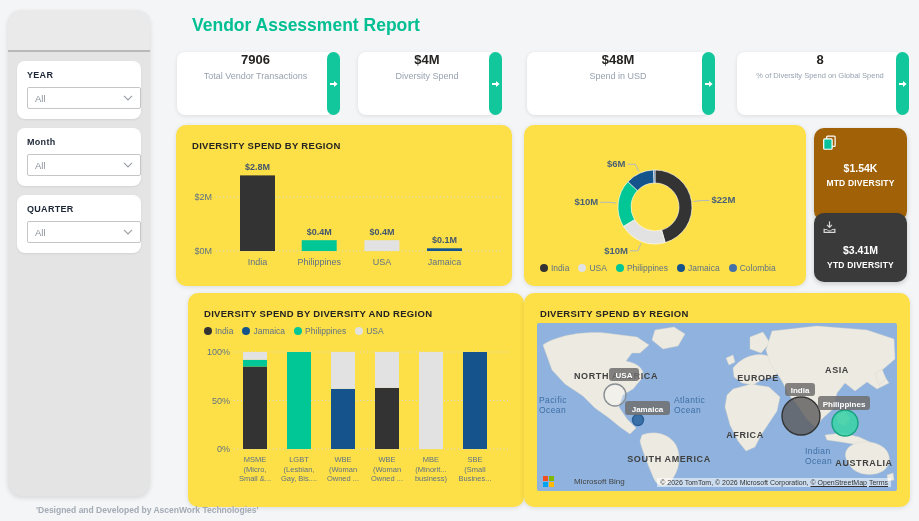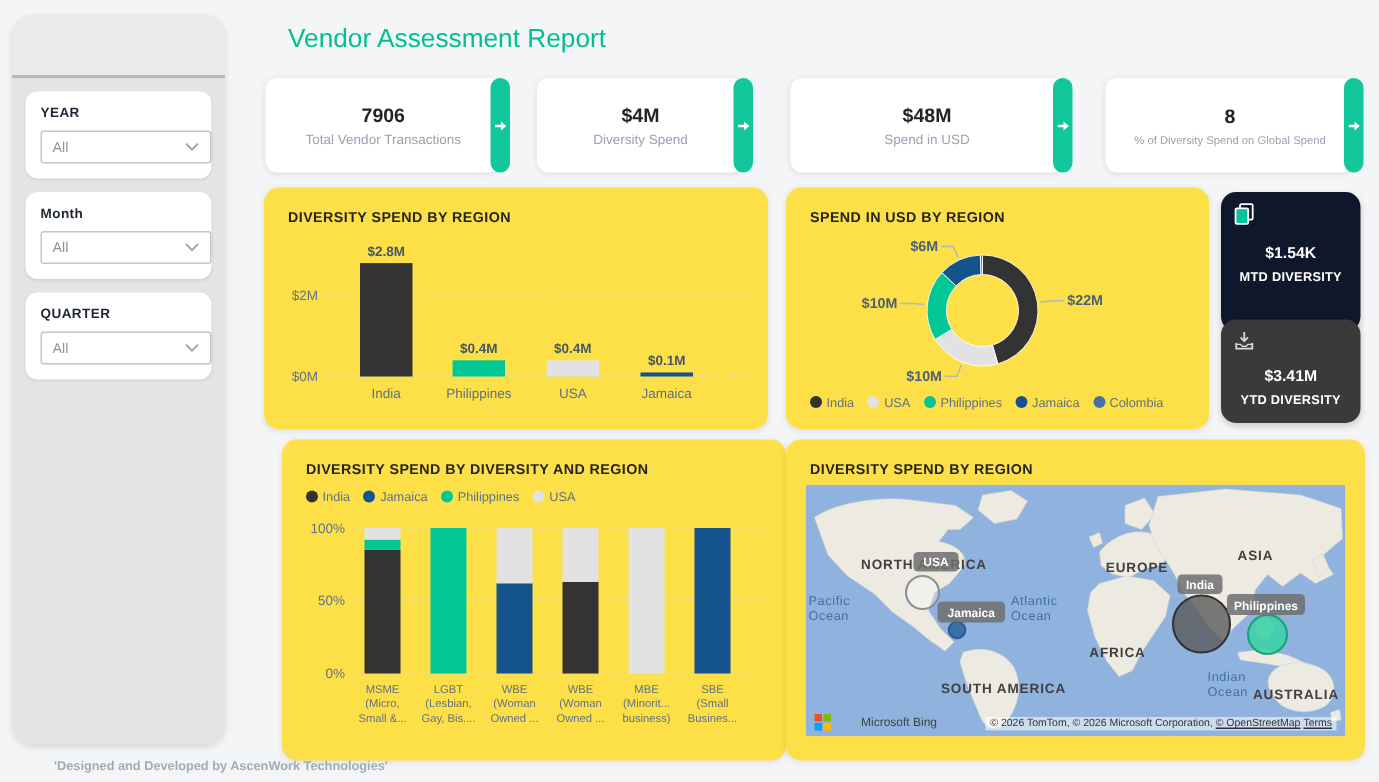--- a/index.html
+++ b/index.html
@@ -14,43 +14,43 @@
                   border-radius:14px 14px 0 0; }
   .filter-card { background:#fff; border-radius:8px; margin:9px 9px 0 9px; padding:9px 0 10px 10px;
                  box-shadow:0 1px 2px rgba(0,0,0,.08); }
   .filter-label { font-size:9px; font-weight:bold; color:#1c2636; letter-spacing:.3px; }
   .select-box { margin-top:7px; height:22px; border:1px solid #c6c6c6; border-radius:2px;
                 background:#fff; display:flex; align-items:center; justify-content:space-between;
                 padding:0 7px; cursor:pointer; }
   .select-value { font-size:9.5px; color:#8c939b; }
 
   
-  .page-title { position:absolute; left:192px; top:15px; font-size:17.5px; font-weight:normal; color:#00bf92; }
+  .page-title { position:absolute; left:192px; top:15px; font-size:17.5px; font-weight:bold; color:#00bf92; }
   .footer { position:absolute; left:36px; top:505px; font-size:8.5px; font-weight:bold; color:#a3abb5; }
 
   
   .kpi { position:absolute; top:52px; height:63px; background:#fff; border-radius:8px;
          box-shadow:0 1px 4px rgba(0,0,0,.10); display:flex; flex-direction:column;
-         align-items:center; justify-content:center; }
+         align-items:center; justify-content:flex-start; }
   .kpi-value { font-size:13px; font-weight:bold; color:#252423; }
   .kpi-label { font-size:9px; color:#98a2b0; margin-top:4px; white-space:nowrap; }
   .kpi-tab { position:absolute; right:-6px; top:0; width:13px; height:63px; border:none;
              background:#12c79b; border-radius:7px; display:flex; align-items:center;
              justify-content:center; cursor:pointer; padding:0; }
   .kpi:nth-of-type(1){ left:177px; width:157px; } 
 
   
   .card { position:absolute; background:#fde047; border-radius:10px; box-shadow:0 1px 5px rgba(0,0,0,.10); }
   .card-title { font-size:9.5px; font-weight:bold; color:#252423; letter-spacing:.3px;
                 padding:15px 0 0 16px; }
 
   
   .side-card { position:absolute; left:814px; width:93px; border-radius:10px; color:#fff;
                box-shadow:0 2px 5px rgba(0,0,0,.18); padding:7px 8px; cursor:pointer; }
-  .side-card.mtd { top:128px; height:93px; background:#0f172a; }
+  .side-card.mtd { top:128px; height:93px; background:#a16207; }
   .side-card.ytd { top:213px; height:69px; background:#3a3a3a; }
   .side-value { font-size:10.5px; font-weight:bold; text-align:center; margin-top:8px; }
   .side-label { font-size:8.5px; font-weight:bold; text-align:center; margin-top:4px; letter-spacing:.2px; }
   .side-card.ytd .side-value { margin-top:5px; }
 
   
   .legend-row { display:flex; align-items:center; gap:9px; flex-wrap:nowrap; }
   .lg-item { display:flex; align-items:center; gap:3px; cursor:pointer; }
   .lg-dot { width:8px; height:8px; border-radius:50%; display:inline-block; }
   .lg-text { font-size:8.5px; color:#5f7185; }
@@ -176,21 +176,20 @@
         <rect x="178.4" y="81.2" width="35" height="10.8" fill="#e2e2e2"></rect>
         <text x="195.9" y="76.2" text-anchor="middle" class="vl">$0.4M</text>
         <text x="195.9" y="106" text-anchor="middle" class="cat">USA</text>
         <rect x="241" y="89.3" width="35" height="2.7" fill="#15538c"></rect>
         <text x="258.5" y="84.3" text-anchor="middle" class="vl">$0.1M</text>
         <text x="258.5" y="106" text-anchor="middle" class="cat">Jamaica</text>
       </svg>
   </section>
 
   <section class="card" style="left:524px;top:125px;width:282px;height:161px;">
-    <div class="card-title">SPEND IN USD BY REGION</div>
     <svg id="donutChart" viewBox="0 0 260 104" style="position:absolute;left:8px;top:32px;" width="260" height="104">
         <path d="M123,13 A37,37 0 0 1 133.21400370824563,85.56225707471256 L129.6252997026458,73.06740999440815 A24,24 0 0 0 123,26 Z" fill="#333333" stroke="#fff" stroke-width="0.6"></path>
         <polyline points="161.61927697663185,44.56387584742662 169.5411799461974,43.44877345715516 177.5411799461974,43.44877345715516" class="leader"></polyline>
         <text x="179.5411799461974" y="46.44877345715516" text-anchor="start" class="donut-lbl">$22M</text>
         <path d="M133.21400370824563,85.56225707471256 A37,37 0 0 1 91.44917071937381,69.32731672283509 L102.5345972233776,62.53663787427141 A24,24 0 0 0 129.6252997026458,73.06740999440815 Z" fill="#e2e2e2" stroke="#fff" stroke-width="0.6"></path>
         <polyline points="108.86984208415659,86.35022197006955 105.97134815270152,93.80667775880178 97.97134815270152,93.80667775880178" class="leader"></polyline>
         <text x="95.97134815270152" y="96.80667775880178" text-anchor="end" class="donut-lbl">$10M</text>
         <path d="M91.44917071937381,69.32731672283509 A37,37 0 0 1 95.9590693217094,24.745533700909792 L105.45993685732502,33.6187245627523 A24,24 0 0 0 102.5345972233776,62.53663787427141 Z" fill="#00c795" stroke="#fff" stroke-width="0.6"></path>
         <polyline points="84.19803210753271,46.07478820037218 76.23865407830866,45.26961654916648 68.23865407830866,45.26961654916648" class="leader"></polyline>
         <text x="66.23865407830866" y="48.26961654916648" text-anchor="end" class="donut-lbl">$10M</text>

